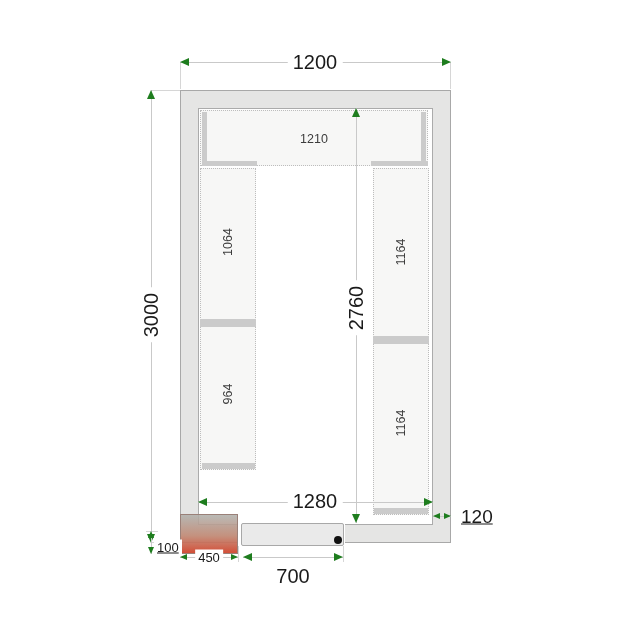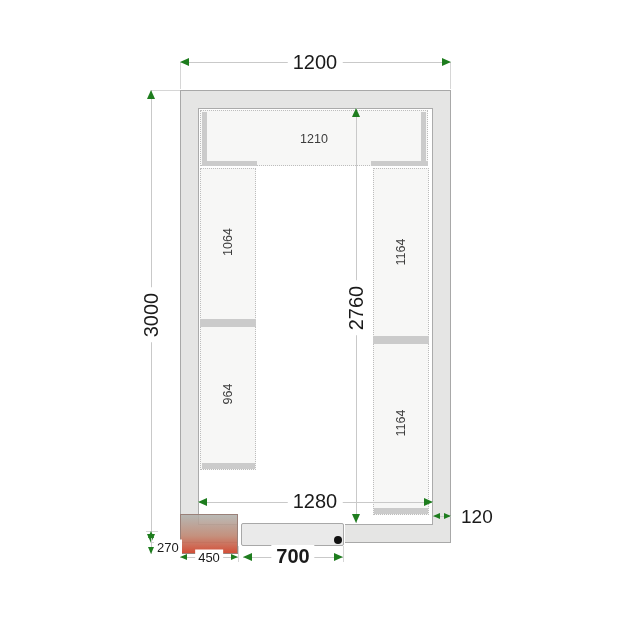--- a/index.html
+++ b/index.html
@@ -44,21 +44,21 @@
   
   .lbl{position:absolute;background:#fff;white-space:nowrap;line-height:1;
     transform:translate(-50%,-50%);padding:1px 5px;}
   .lbl.rot{transform:translate(-50%,-50%) rotate(-90deg);}
   .big{font-size:20px;}
   .mid{font-size:19px;}
   .small{font-size:13px;padding:1px 3px;}
   .shelf-lbl{position:absolute;white-space:nowrap;line-height:1;font-size:12.5px;color:#3c3c3c;
     transform:translate(-50%,-50%);}
   .shelf-lbl.rot{transform:translate(-50%,-50%) rotate(-90deg);}
-  .lbl-left{transform:translate(0,-50%);}
+  .lbl-left{transform:translate(0,-50%);text-decoration:underline;}
 </style>
 </head>
 <body>
 
 <div class="canvas">
 
   <div class="abs wall-outer"></div>
   <div class="abs room-inner"></div>
 
   <div class="abs shelf shelf-top"></div>
@@ -112,27 +112,27 @@
 
   <div class="abs dline" style="left:433px;top:516px;width:18px;height:1px;"></div>
   <div class="ar sl" style="left:433px;top:513px;"></div>
   <div class="ar sr" style="left:444px;top:513px;"></div>
   <div class="lbl mid lbl-left" style="left:456px;top:516px;">120</div>
 
   <div class="abs ext" style="left:146px;top:531px;width:12px;height:1px;"></div>
   <div class="abs dline" style="left:151px;top:531px;width:1px;height:23px;"></div>
   <div class="ar su" style="left:148px;top:531px;"></div>
   <div class="ar sd" style="left:148px;top:547px;"></div>
-  <div class="lbl small lbl-left" style="left:154px;top:547px;">270</div>
+  <div class="lbl small lbl-left" style="left:154px;top:547px;">100</div>
 
   <div class="abs ext" style="left:238px;top:546px;width:1px;height:16px;"></div>
   <div class="abs dline" style="left:180px;top:557px;width:58px;height:1px;"></div>
   <div class="ar sl" style="left:180px;top:554px;"></div>
   <div class="ar sr" style="left:231px;top:554px;"></div>
   <div class="lbl small" style="left:209px;top:557px;">450</div>
 
   <div class="abs ext" style="left:343px;top:546px;width:1px;height:16px;"></div>
   <div class="abs dline" style="left:243px;top:557px;width:100px;height:1px;"></div>
   <div class="ar l" style="left:243px;top:553px;"></div>
   <div class="ar r" style="left:334px;top:553px;"></div>
-  <div class="lbl big" style="left:293px;top:556px;font-weight:bold;">700</div>
+  <div class="lbl big" style="left:293px;top:576px;">700</div>
 
 </div>
 
 </body></html>

